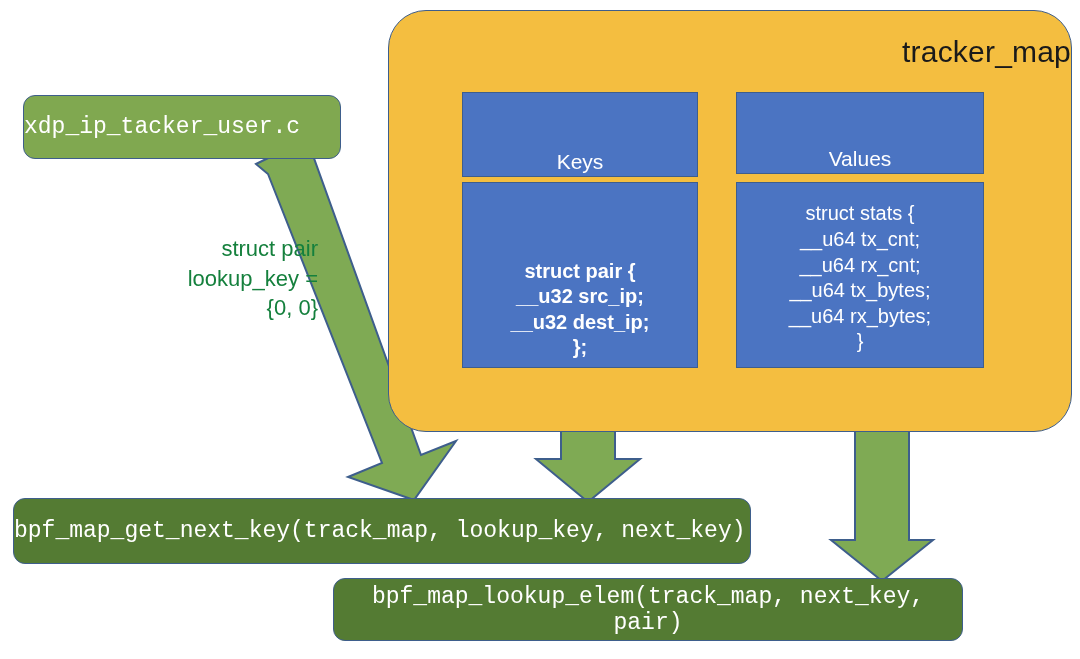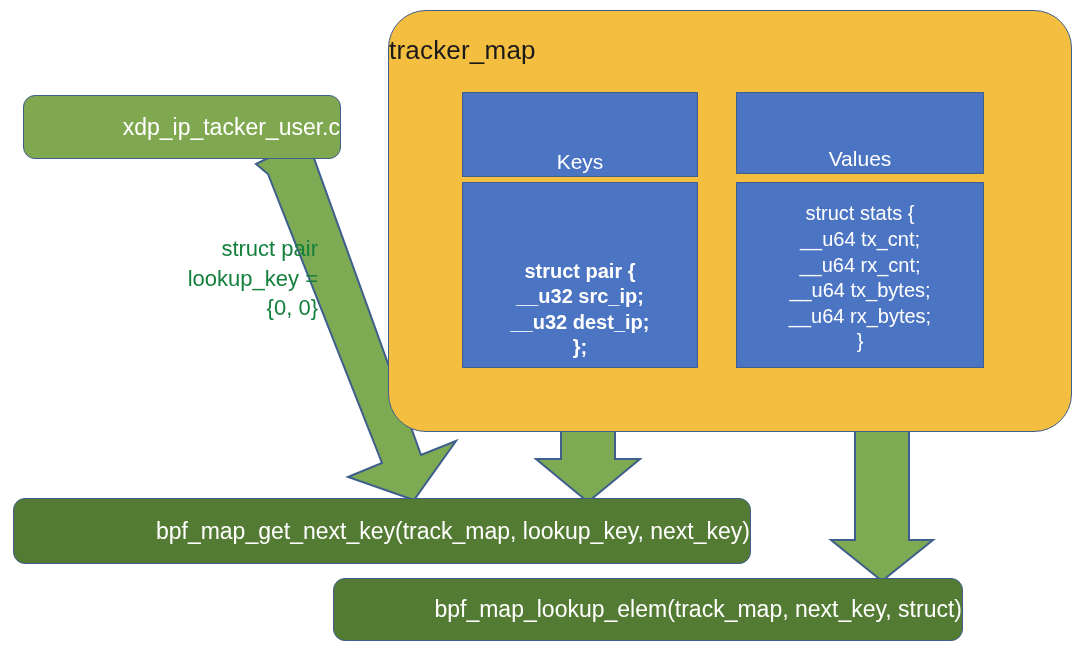--- a/index.html
+++ b/index.html
@@ -34,22 +34,22 @@
     background: #F4BE40;
     border: 1.5px solid #3E5E8C;
     border-radius: 38px;
     box-sizing: border-box;
   }
   .map-title {
     position: absolute;
     left: 0;
     top: 24px;
     width: 100%;
-    text-align: left;
-    font-size: 26px;
+    text-align: right;
+    font-size: 30px;
     color: #1a1a1a;
     letter-spacing: 0.2px;
   }
 
   
   .blue-box {
     position: absolute;
     background: #4B74C2;
     border: 1.5px solid #3E5E8C;
     box-sizing: border-box;
@@ -76,22 +76,23 @@
   #values-body .txt { transform: translateY(-12px); }
 
   
   .green-box {
     position: absolute;
     box-sizing: border-box;
     border: 1.5px solid #3E5E8C;
     color: #ffffff;
     display: flex;
     align-items: center;
-    justify-content: flex-end;
+    justify-content: flex-start;
     text-align: center;
+    font-family: Liberation Mono, monospace;
   }
   #src-file {
     left: 23px; top: 95px; width: 318px; height: 64px;
     background: #80A850;
     border-radius: 12px;
     font-size: 23px;
   }
   #get-next-key {
     left: 13px; top: 498px; width: 738px; height: 66px;
     background: #547B33;
@@ -179,16 +180,16 @@
   </div>
 
   <div id="lookup-key-note">struct pair
 lookup_key =
 {0, 0}</div>
 
   <div class="green-box" id="get-next-key">
     <span>bpf_map_get_next_key(track_map, lookup_key, next_key)</span>
   </div>
   <div class="green-box" id="lookup-elem">
-    <span>bpf_map_lookup_elem(track_map, next_key, struct)</span>
+    <span>bpf_map_lookup_elem(track_map, next_key, pair)</span>
   </div>
 
 </div>
 
 </body></html>

